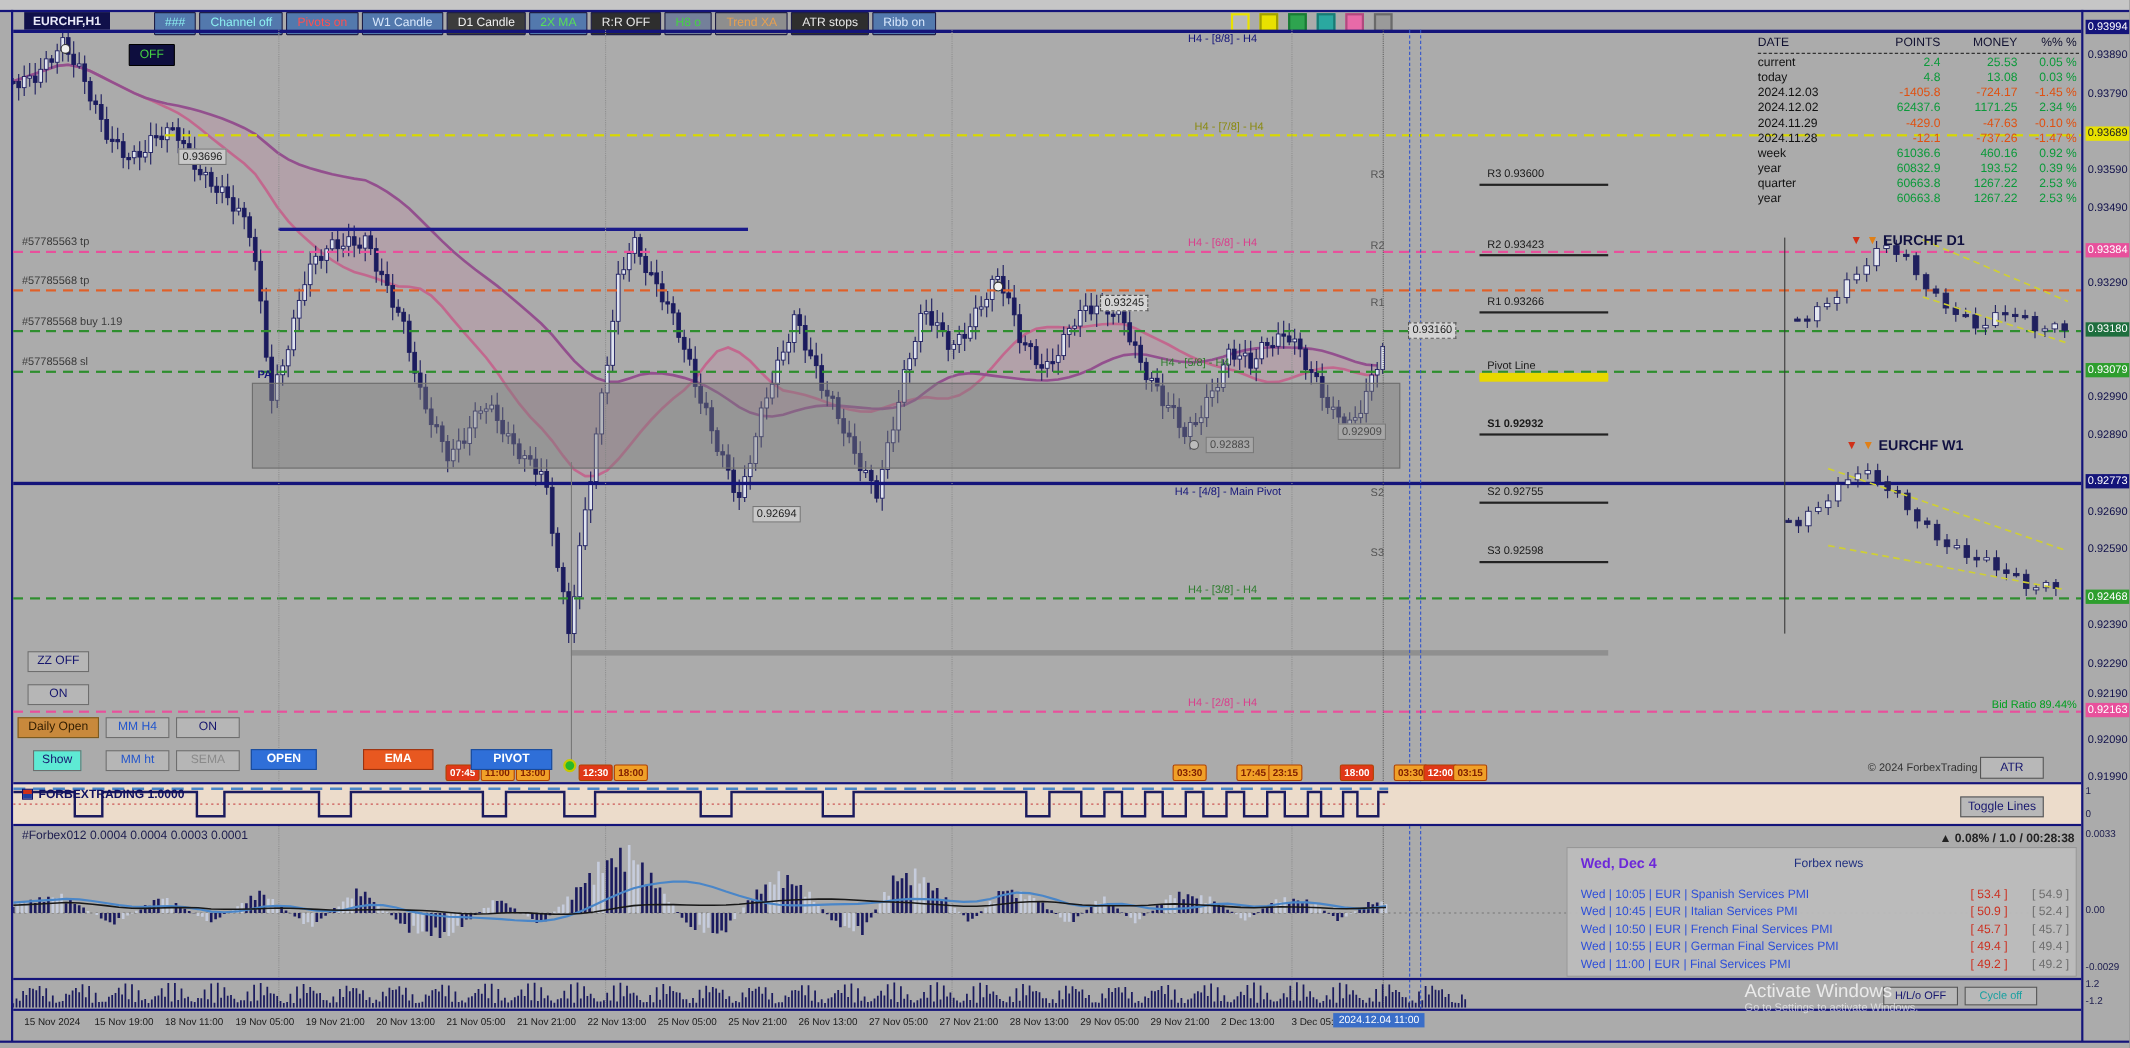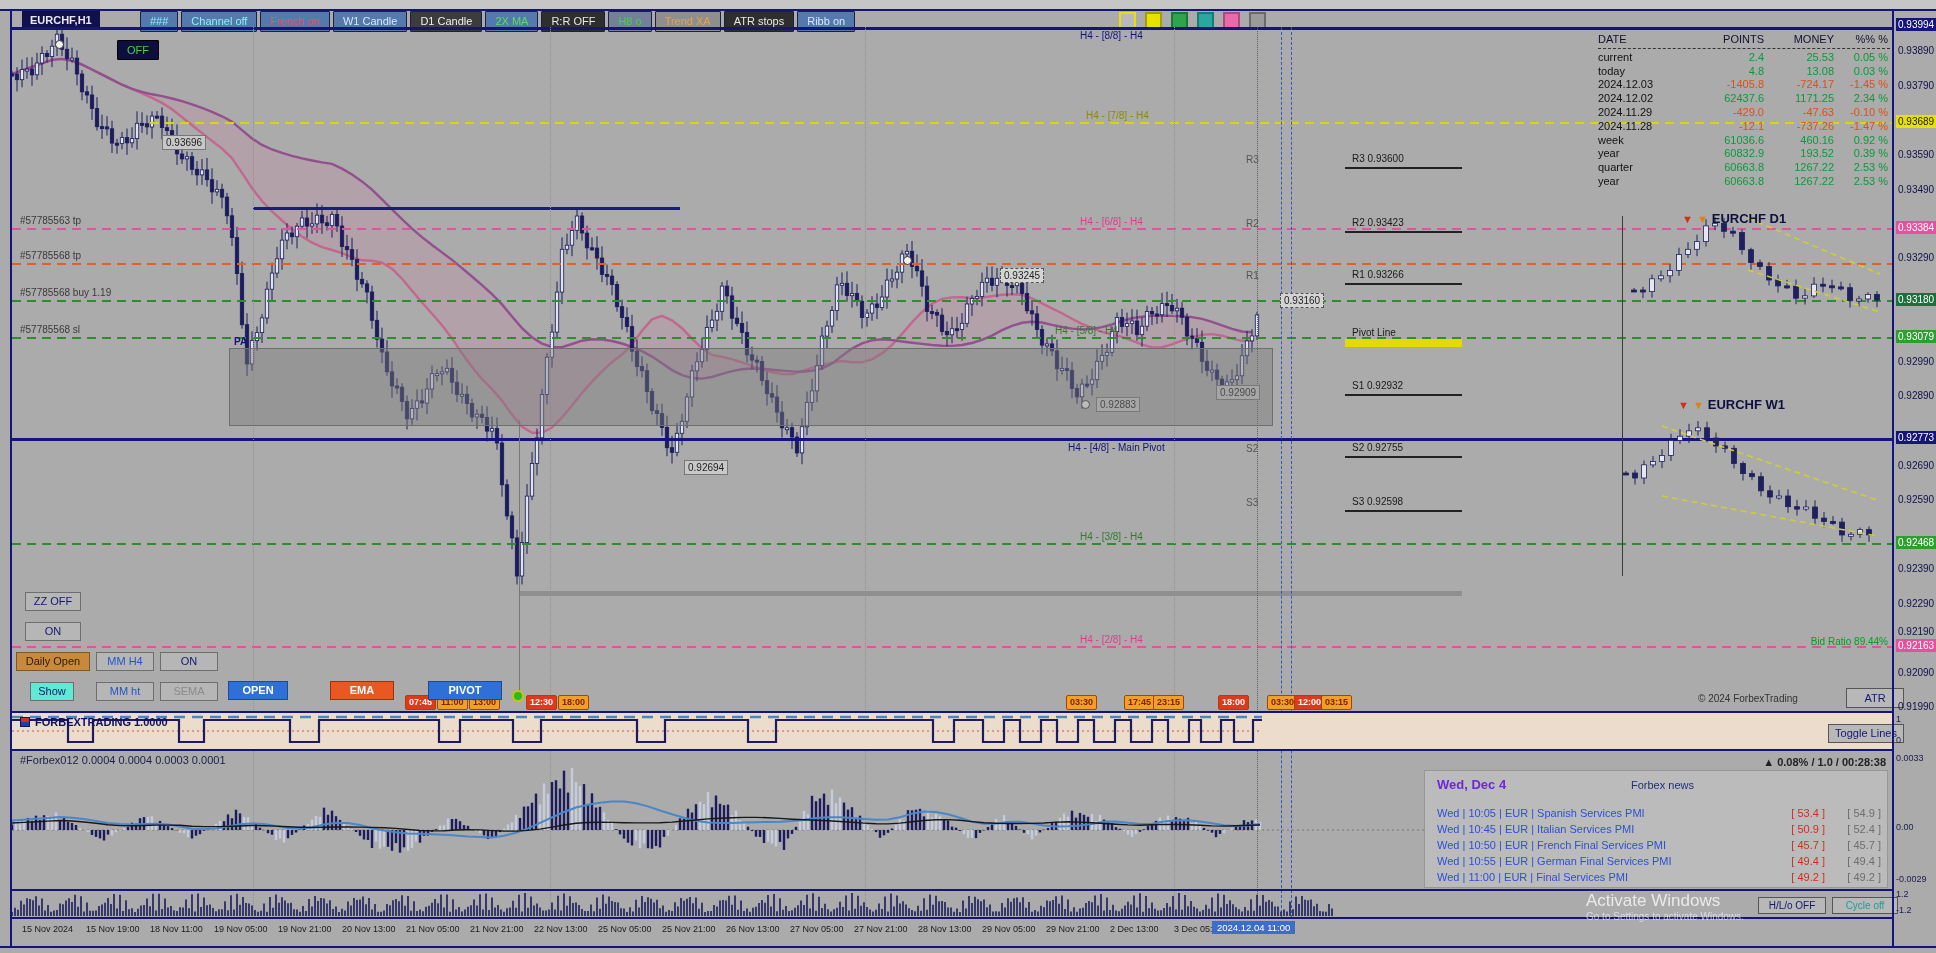--- a/index.html
+++ b/index.html
@@ -96,21 +96,21 @@
 .news-text{flex:1;color:#2e4fd8;white-space:nowrap;overflow:hidden;}
 .news-v1{width:56px;text-align:right;color:#cc3020;}
 .news-v2{width:56px;text-align:right;color:#6e6e6e;}
 #news-status{position:absolute;left:1700px;top:756px;width:186px;text-align:right;font-size:11px;font-weight:bold;color:#222;}
 
 .mini-title{position:absolute;font-size:13px;font-weight:bold;color:#101040;display:flex;gap:4px;align-items:center;}
 .tri1{color:#d03018;font-size:11px;} .tri2{color:#e08018;font-size:11px;}
 #mini-axis{position:absolute;left:1622px;top:216px;width:0;height:360px;border-left:1.5px solid #3a3a3a;}
 #copyright{position:absolute;left:1698px;top:693px;font-size:10px;color:#333;}
 #bid-ratio{position:absolute;left:1760px;top:636px;width:128px;text-align:right;font-size:10px;color:#00a020;}
-.tool-btn{position:absolute;background:#b8b8b8;border:1px solid #555;color:#16166e;font-size:11px;text-align:center;cursor:pointer;margin-left:46px;}
+.tool-btn{position:absolute;background:#b8b8b8;border:1px solid #555;color:#16166e;font-size:11px;text-align:center;cursor:pointer;}
 #atr-button{left:1800px;top:688px;width:58px;height:20px;line-height:18px;}
 #toggle-lines{left:1782px;top:724px;width:76px;height:19px;line-height:17px;}
 #hlo-button{left:1712px;top:897px;width:68px;height:17px;line-height:15px;font-size:10px;}
 #cycle-button{left:1786px;top:897px;width:66px;height:17px;line-height:15px;font-size:10px;color:#18a0a0;}
 
 #panel1-label{position:absolute;left:20px;top:716px;display:flex;gap:5px;align-items:center;font-size:11px;font-weight:bold;color:#101060;}
 #panel1-icon{width:10px;height:10px;border:1px solid #10106a;background:linear-gradient(#d03018 50%,#2040a0 50%);}
 #panel2-label{position:absolute;left:20px;top:754px;font-size:11px;color:#202050;}
 
 #wm1{position:absolute;left:1586px;top:891px;font-size:17px;color:rgba(250,250,250,0.8);}
@@ -121,21 +121,21 @@
 
 <div id="app">
   <div id="top-strip"></div>
   <div id="top-border"></div>
   <div id="left-border"></div>
 
   <div id="symbol-label">EURCHF,H1</div>
   <div id="toolbar-buttons">
       <div class="tbtn b-blue-cyan">###</div>
       <div class="tbtn b-blue-cyan">Channel off</div>
-      <div class="tbtn b-blue-red">French on</div>
+      <div class="tbtn b-blue-red">Pivots on</div>
       <div class="tbtn b-blue-light">W1 Candle</div>
       <div class="tbtn b-dark">D1 Candle</div>
       <div class="tbtn b-blue-green">2X MA</div>
       <div class="tbtn b-charcoal">R:R OFF</div>
       <div class="tbtn b-gray-green">H8 o</div>
       <div class="tbtn b-gray-orange">Trend XA</div>
       <div class="tbtn b-charcoal">ATR stops</div>
       <div class="tbtn b-blue-light">Ribb on</div>
     </div>
   <div id="toolbar-swatches">
@@ -691,21 +691,21 @@
       <div class="pivot-tag" style="left: 1246px; top: 154px;">R3</div>
       <div class="pivot-seg" style="left: 1345px; top: 231px;"></div>
       <div class="pivot-label" style="left: 1352px; top: 217px;">R2 0.93423</div>
       <div class="pivot-tag" style="left: 1246px; top: 218px;">R2</div>
       <div class="pivot-seg" style="left: 1345px; top: 283px;"></div>
       <div class="pivot-label" style="left: 1352px; top: 269px;">R1 0.93266</div>
       <div class="pivot-tag" style="left: 1246px; top: 270px;">R1</div>
       <div class="pivot-seg pivot-yellow" style="left: 1345px; top: 339px;"></div>
       <div class="pivot-label" style="left: 1352px; top: 327px;">Pivot Line</div>
       <div class="pivot-seg" style="left: 1345px; top: 394px;"></div>
-      <div class="pivot-label" style="left: 1352px; top: 380px;">S1 0.92932</div>
+      <div class="pivot-label" style="left: 1352px; top: 380px; font-weight: bold;">S1 0.92932</div>
       <div class="pivot-seg" style="left: 1345px; top: 456px;"></div>
       <div class="pivot-label" style="left: 1352px; top: 442px;">S2 0.92755</div>
       <div class="pivot-tag" style="left: 1246px; top: 443px;">S2</div>
       <div class="pivot-seg" style="left: 1345px; top: 510px;"></div>
       <div class="pivot-label" style="left: 1352px; top: 496px;">S3 0.92598</div>
       <div class="pivot-tag" style="left: 1246px; top: 497px;">S3</div>
       <div class="callout c-box" style="left: 162px; top: 135px;">0.93696</div>
       <div class="callout c-dotted" style="left: 1000px; top: 268px;">0.93245</div>
       <div class="callout c-dotted" style="left: 1280px; top: 293px;">0.93160</div>
       <div class="callout c-box" style="left: 1216px; top: 385px;">0.92909</div>

